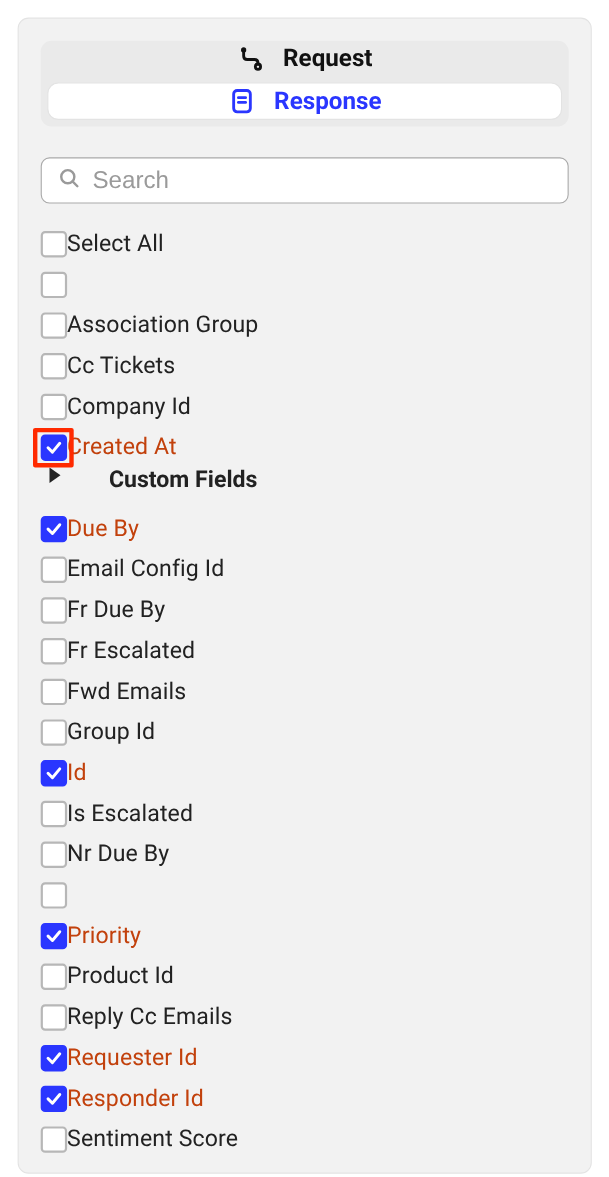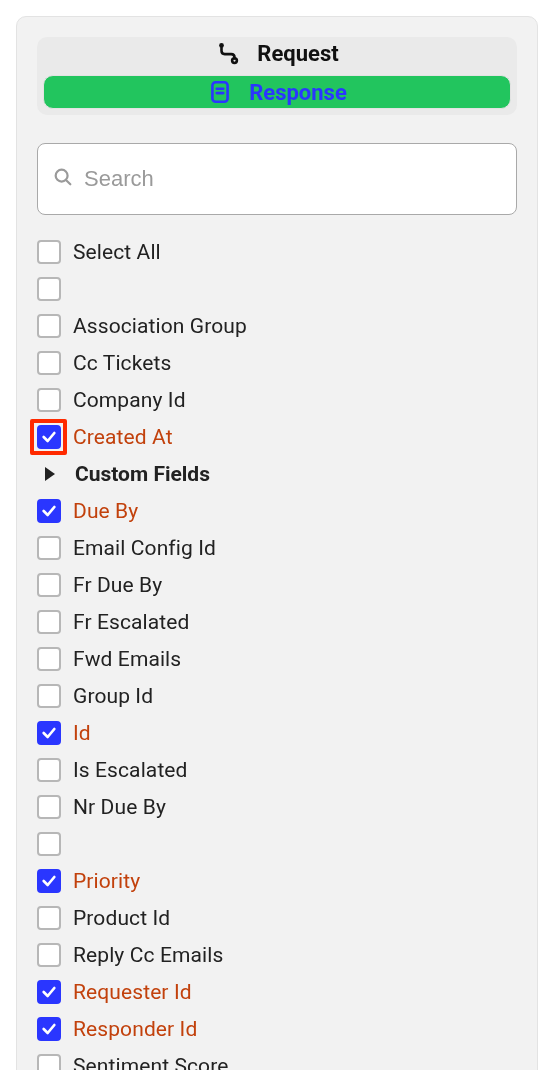--- a/index.html
+++ b/index.html
@@ -33,58 +33,57 @@
     display: flex;
     align-items: center;
     justify-content: center;
     gap: 16px;
     border-radius: 10px;
     cursor: pointer;
     font-size: 22px;
     font-weight: 700;
   }
   .tab-active {
-    background: #22c55e;
+    background: #ffffff;
     border: 1px solid #e3e3e3;
     margin: 6px;
   }
   .tab .icon { display: inline-flex; }
   .tab-request .lbl { color: #111; }
   .tab-response .lbl { color: #2a36ff; }
   
   .search-wrap {
     margin: 28px 20px 18px 20px;
   }
   .search {
     display: flex;
     align-items: center;
     background: #fff;
     border: 1px solid #a9a9a9;
     border-radius: 8px;
-    height: 72px;
+    height: 42px;
     padding: 0 14px;
     gap: 10px;
   }
   .search input {
     border: none;
     outline: none;
     font-size: 22px;
     flex: 1;
     background: transparent;
     color: #222;
   }
   .search input::placeholder { color: #9a9a9a; }
   
   .list {
     padding: 0 20px;
   }
   .row {
     display: flex;
     align-items: center;
-    gap: 12px;
     height: 37px;
     position: relative;
   }
   .chk {
     width: 24px;
     height: 24px;
     border: 2px solid #b7b7b7;
     border-radius: 4px;
     background: #fff;
     flex: 0 0 auto;
@@ -112,22 +111,22 @@
     top: 1px;
     width: 37px;
     height: 36px;
     border: 4px solid #ff2a00;
     border-radius: 2px;
     pointer-events: none;
   }
   
   .group-row {
     display: flex;
-    align-items: center;
-    gap: 10px;
+    align-items: flex-start;
+    gap: 34px;
     height: 37px;
     padding-left: 8px;
   }
   .caret {
     width: 0; height: 0;
     border-top: 7px solid transparent;
     border-bottom: 7px solid transparent;
     border-left: 10px solid #222;
     display: inline-block;
   }

